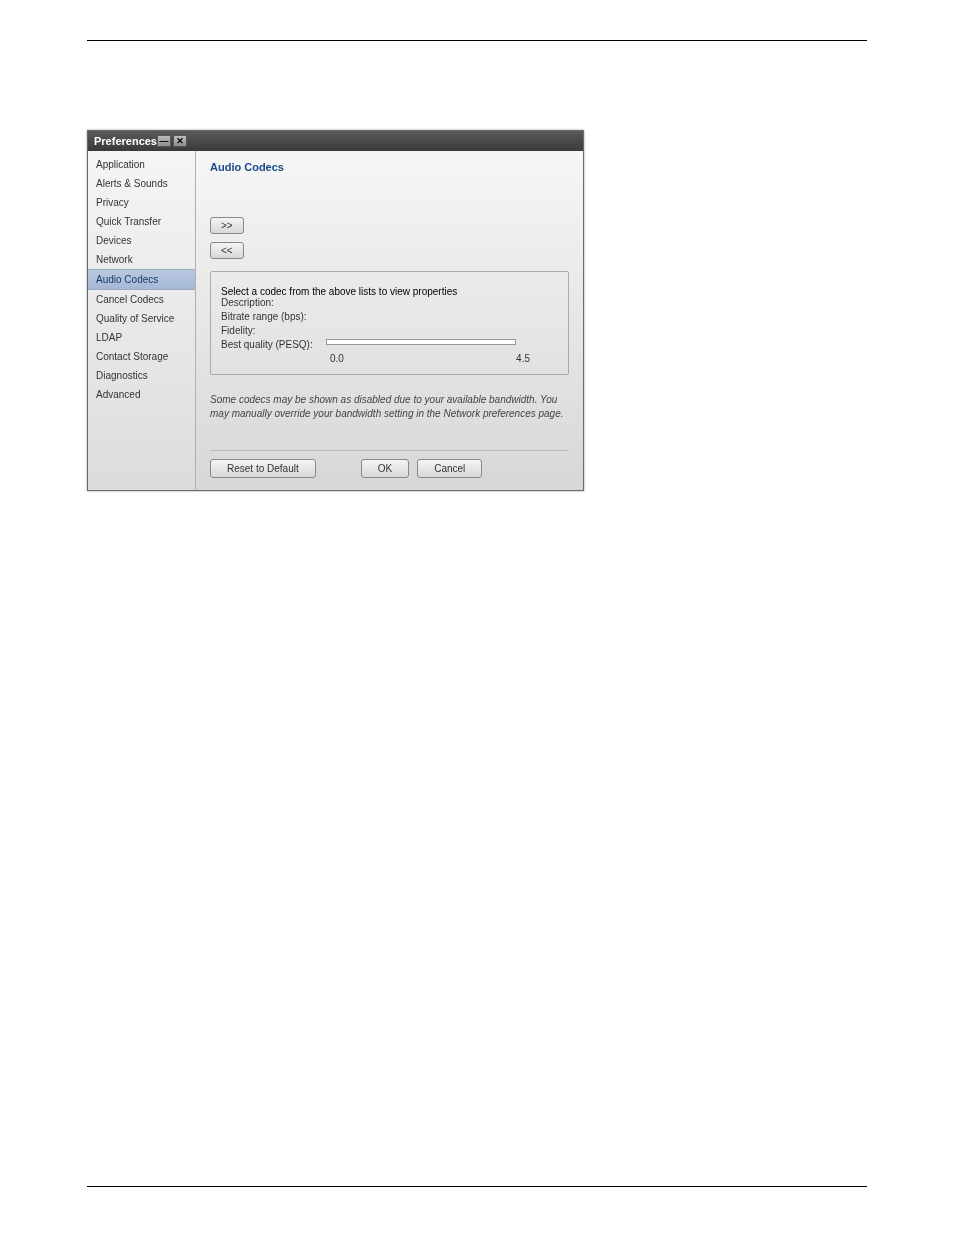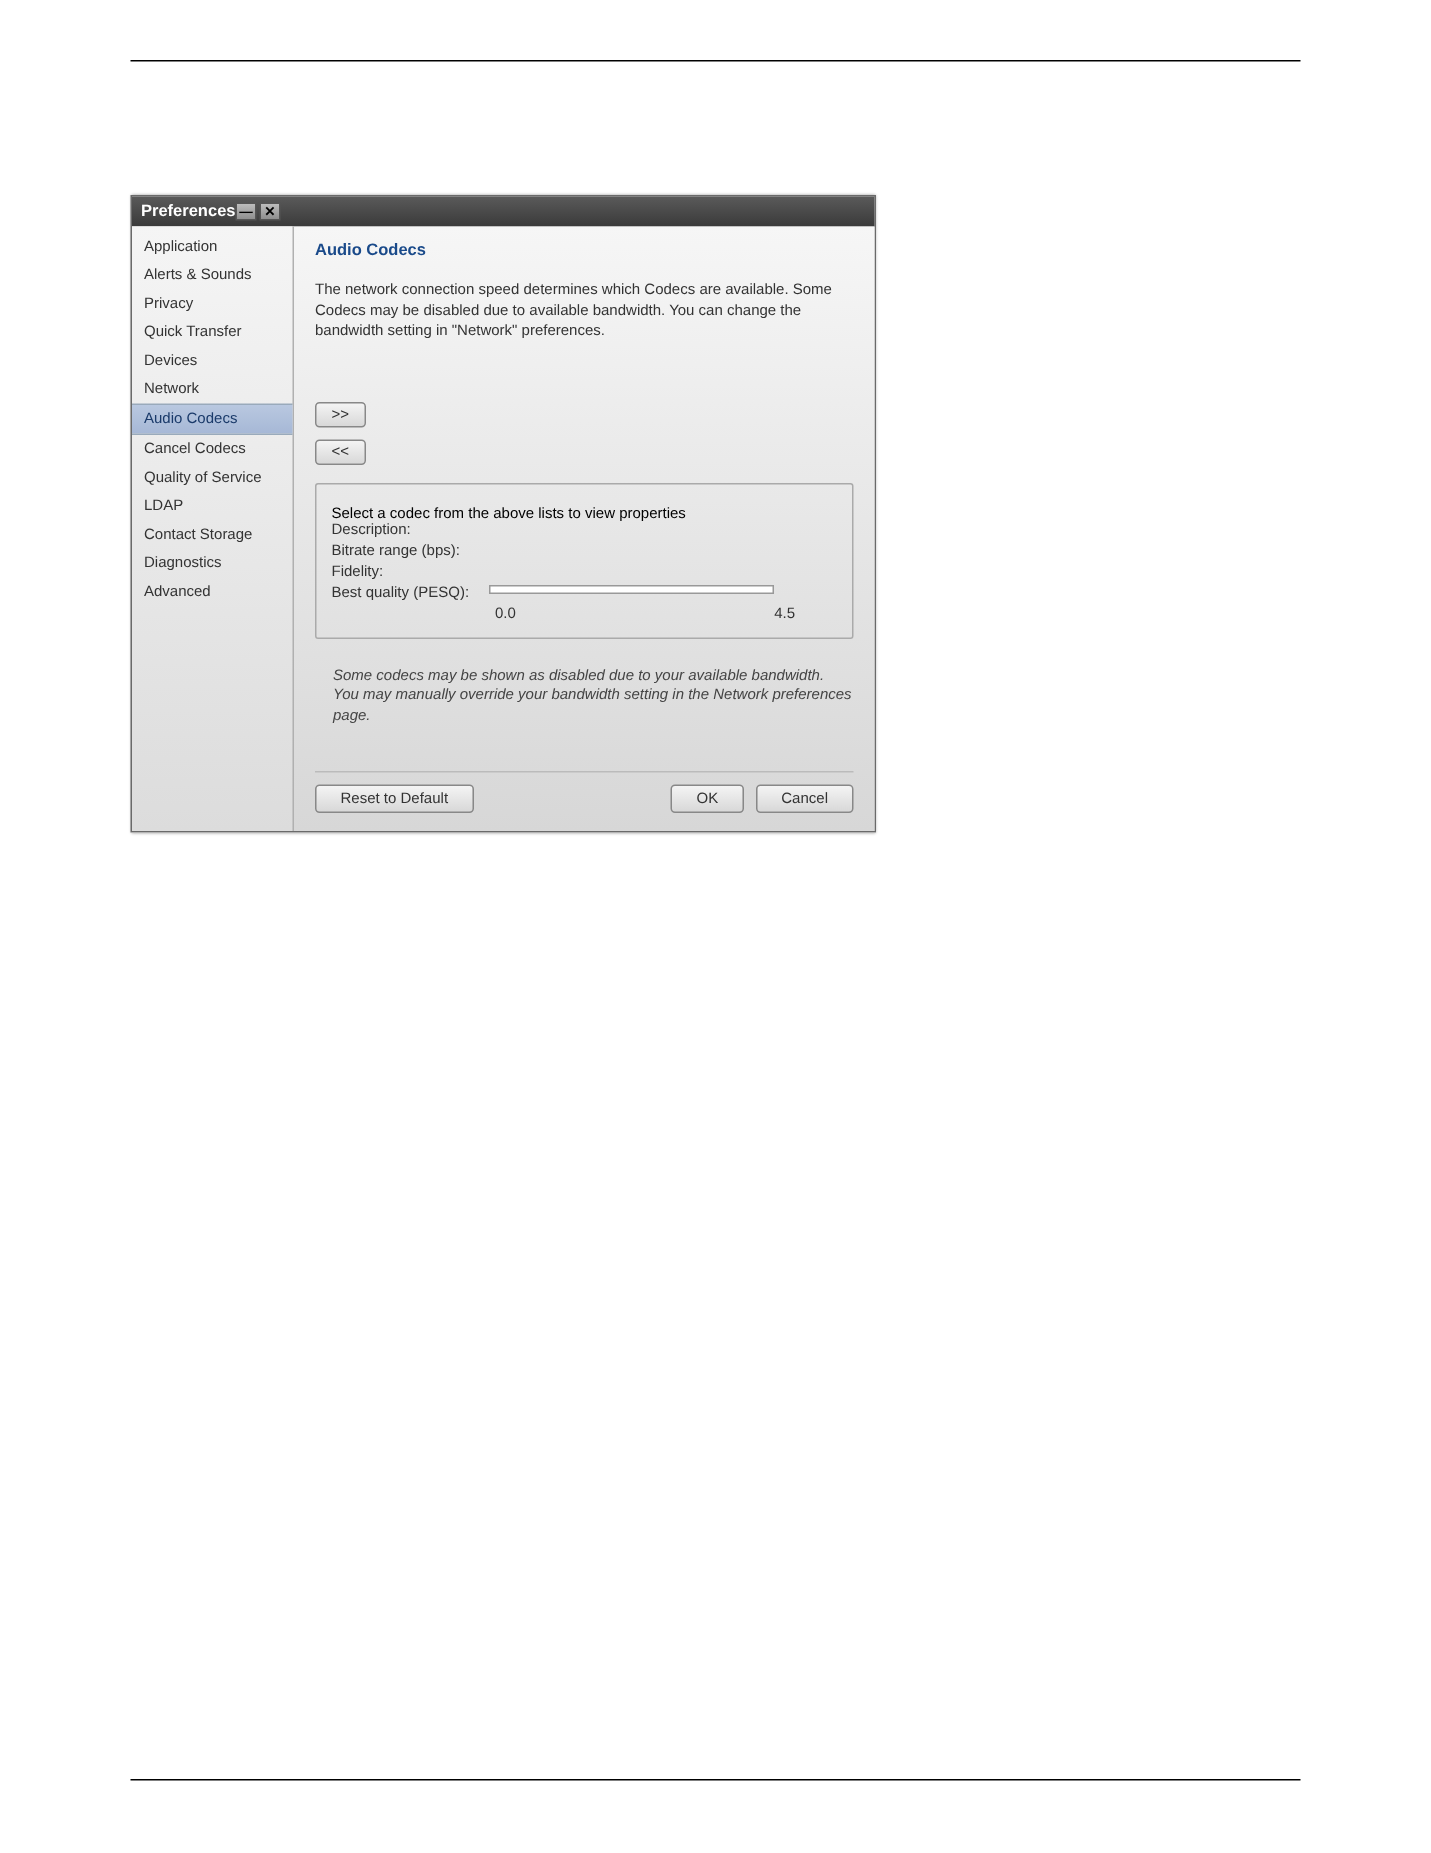--- a/index.html
+++ b/index.html
@@ -159,27 +159,27 @@
     font-size:10px;
     color:#333;
   }
   .note {
     font-size: 10px;
     font-style: italic;
     color:#444;
     margin-top:18px;
     margin-bottom:30px;
     line-height:1.35;
-    margin-left:12px;
   }
   .footer {
     border-top:1px solid #bbb;
     padding-top:8px;
     display:flex;
-    justify-content:space-between;
+    justify-content:flex-start;
+    gap:45px;
   }
   .footer .right { display:flex; gap:8px; }
   .footer .btn { padding: 3px 16px; }
   
   .listbox::-webkit-scrollbar { width:14px; }
   .listbox::-webkit-scrollbar-thumb { background:#c0c0c0; border:1px solid #999; }
   .listbox::-webkit-scrollbar-button { background:#d8d8d8; height:12px; border:1px solid #999;}
 </style>
 </head>
 <body>
@@ -206,21 +206,20 @@
         <div class="item selected">Audio Codecs</div>
         <div class="item">Cancel Codecs</div>
         <div class="item">Quality of Service</div>
         <div class="item">LDAP</div>
         <div class="item">Contact Storage</div>
         <div class="item">Diagnostics</div>
         <div class="item">Advanced</div>
       </div>
     <div class="content">
       <h3>Audio Codecs</h3>
-      <div class="desc">The network connection speed determines which Codecs are available. Some Codecs may be disabled due to available bandwidth. You can change the bandwidth setting in "Network" preferences.</div>
 
       <div class="lists">
         <div class="transfer">
           <div class="btn">&gt;&gt;</div>
           <div class="btn">&lt;&lt;</div>
         </div>
       </div>
 
       <div class="props">
         <div class="legend">Select a codec from the above lists to view properties</div>

